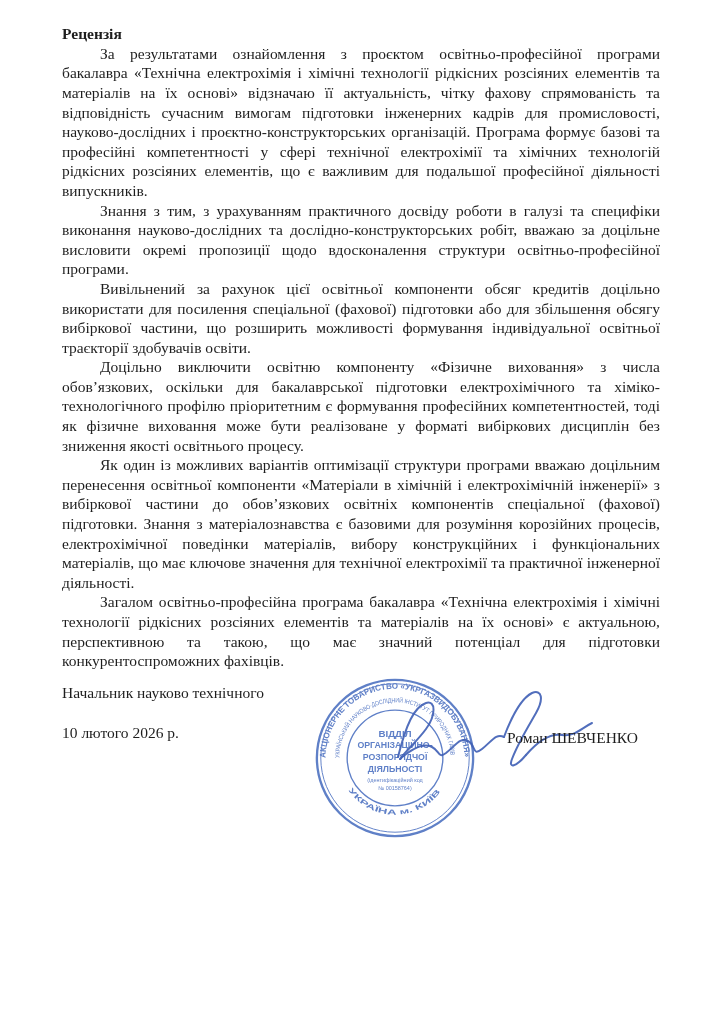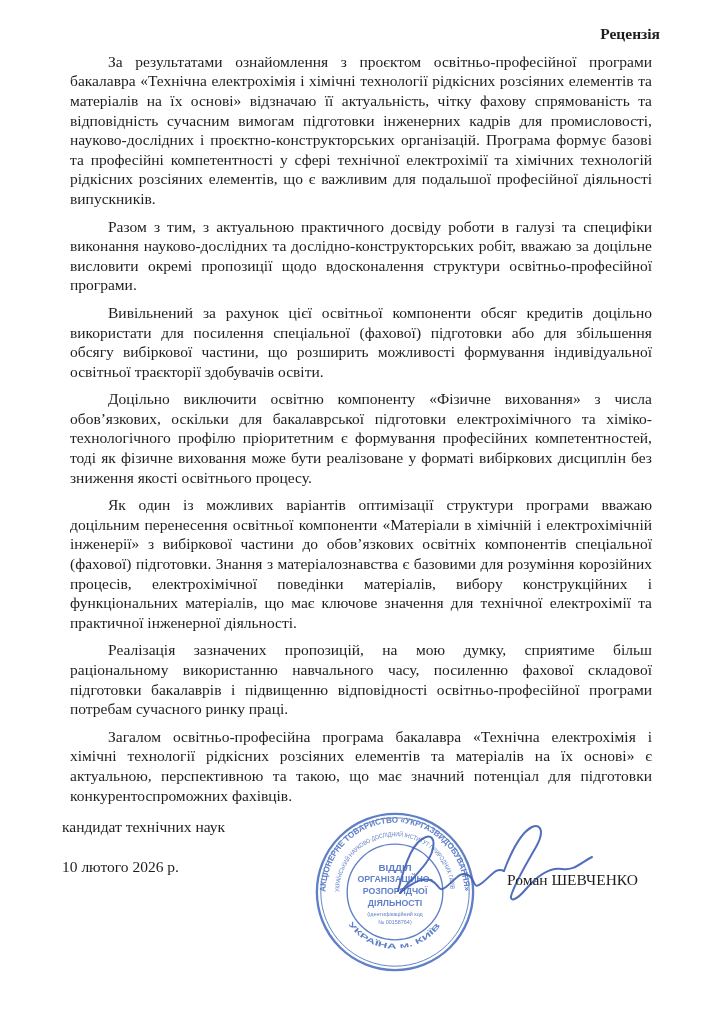--- a/index.html
+++ b/index.html
@@ -13,27 +13,27 @@
     height: 1024px;
     margin: 0 auto;
     background: #ffffff;
     box-sizing: border-box;
     padding: 24px 57px 0 62px;
     font-family: "Liberation Serif", "DejaVu Serif", serif;
     color: #1e1e1e;
     overflow: hidden;
   }
   .title-block {
-    text-align: right;
+    text-align: left;
     font-weight: bold;
     font-size: 15.5px;
     line-height: 19.8px;
   }
   .body-text p {
-    margin: 8px;
+    margin: 0;
     font-size: 15.5px;
     line-height: 19.6px;
     text-align: justify;
     text-indent: 38px;
   }
   .signature-area {
     position: relative;
     margin-top: 12px;
     height: 225px;
   }
@@ -41,21 +41,21 @@
     font-size: 15.5px;
     line-height: 19.8px;
   }
   .sign-date {
     margin-top: 20px;
     font-size: 15.5px;
   }
   .signer-name {
     position: absolute;
     left: 445px;
-    top: 54px;
+    top: 46px;
     font-size: 15.5px;
     white-space: nowrap;
   }
   .stamp-wrap {
     position: absolute;
     left: 250px;
     top: -8px;
     width: 166px;
     height: 166px;
     opacity: 0.88;
@@ -74,32 +74,31 @@
 <body>
 
 <div class="page">
 
   <header class="title-block">
     <div>Рецензія</div>
   </header>
 
   <main class="body-text">
     <p>За результатами ознайомлення з проєктом освітньо-професійної програми бакалавра «Технічна електрохімія і хімічні технології рідкісних розсіяних елементів та матеріалів на їх основі» відзначаю її актуальність, чітку фахову спрямованість та відповідність сучасним вимогам підготовки інженерних кадрів для промисловості, науково-дослідних і проєктно-конструкторських організацій. Програма формує базові та професійні компетентності у сфері технічної електрохімії та хімічних технологій рідкісних розсіяних елементів, що є важливим для подальшої професійної діяльності випускників.</p>
-    <p>Разом з тим, з актуальною практичного досвіду роботи в галузі та специфіки виконання науково-дослідних та дослідно-конструкторських робіт, вважаю за доцільне висловити окремі пропозиції щодо вдосконалення структури освітньо-професійної програми.</p>
+    <p>Знання з тим, з урахуванням практичного досвіду роботи в галузі та специфіки виконання науково-дослідних та дослідно-конструкторських робіт, вважаю за доцільне висловити окремі пропозиції щодо вдосконалення структури освітньо-професійної програми.</p>
     <p>Вивільнений за рахунок цієї освітньої компоненти обсяг кредитів доцільно використати для посилення спеціальної (фахової) підготовки або для збільшення обсягу вибіркової частини, що розширить можливості формування індивідуальної освітньої траєкторії здобувачів освіти.</p>
     <p>Доцільно виключити освітню компоненту «Фізичне виховання» з числа обов’язкових, оскільки для бакалаврської підготовки електрохімічного та хіміко-технологічного профілю пріоритетним є формування професійних компетентностей, тоді як фізичне виховання може бути реалізоване у форматі вибіркових дисциплін без зниження якості освітнього процесу.</p>
     <p>Як один із можливих варіантів оптимізації структури програми вважаю доцільним перенесення освітньої компоненти «Матеріали в хімічній і електрохімічній інженерії» з вибіркової частини до обов’язкових освітніх компонентів спеціальної (фахової) підготовки. Знання з матеріалознавства є базовими для розуміння корозійних процесів, електрохімічної поведінки матеріалів, вибору конструкційних і функціональних матеріалів, що має ключове значення для технічної електрохімії та практичної інженерної діяльності.</p>
-    <p>Реалізація зазначених пропозицій, на мою думку, сприятиме більш раціональному використанню навчального часу, посиленню фахової складової підготовки бакалаврів і підвищенню відповідності освітньо-професійної програми потребам сучасного ринку праці.</p>
     <p>Загалом освітньо-професійна програма бакалавра «Технічна електрохімія і хімічні технології рідкісних розсіяних елементів та матеріалів на їх основі» є актуальною, перспективною та такою, що має значний потенціал для підготовки конкурентоспроможних фахівців.</p>
   </main>
 
   <section class="signature-area">
 
     <div class="sign-lines">
-      <div>кандидат технічних наук</div>
+      <div>Начальник науково технічного</div>
       <div class="sign-date">10 лютого 2026 р.</div>
     </div>
 
     <div class="stamp-wrap">
       <svg viewBox="0 0 170 170" width="166" height="166">
         <defs>
           <path id="arcOuterTop" d="M 14 85 A 71 71 0 1 1 156 85" fill="none"></path>
           <path id="arcInnerTop" d="M 28 85 A 57 57 0 1 1 142 85" fill="none"></path>
           <path id="arcBottom" d="M 27 85 A 58 58 0 0 0 143 85" fill="none"></path>
         </defs>

